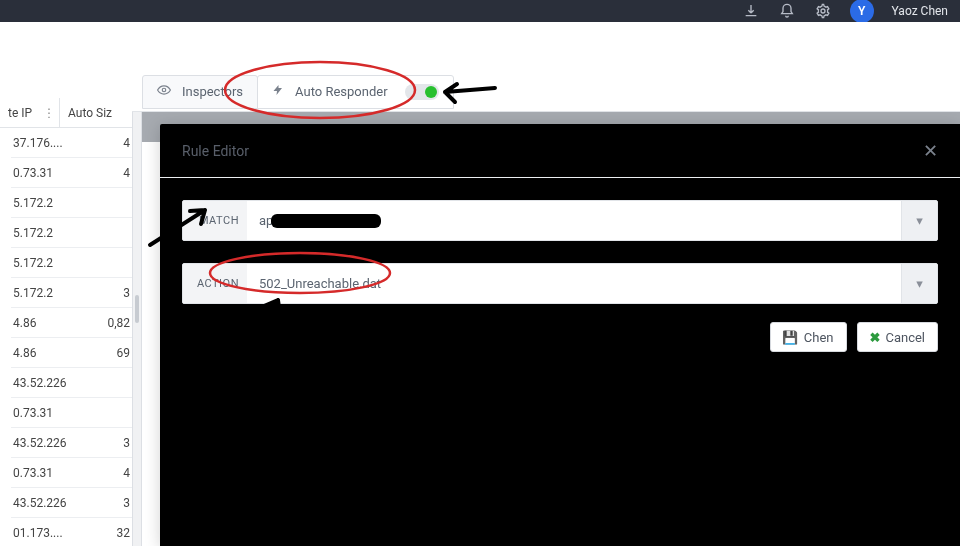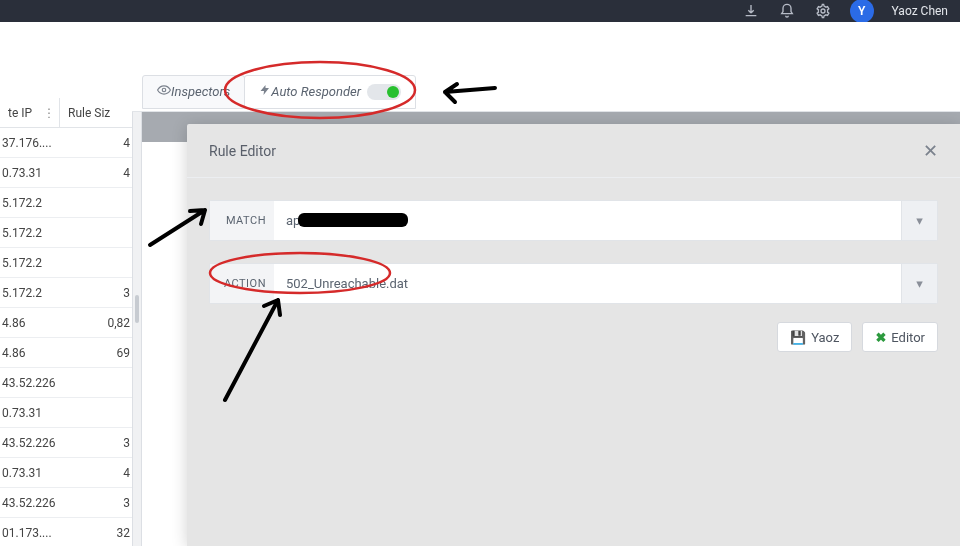--- a/index.html
+++ b/index.html
@@ -14,44 +14,44 @@
 
   .whitegap { position: absolute; top: 22px; left: 0; right: 0; height: 48px; background: #fff; }
 
   
   .table-area { position: absolute; top: 98px; left: 0; width: 136px; bottom: 0; }
   .table-head { display: flex; height: 30px; align-items: center; border-bottom: 1px solid #e1e4e8; font-size: 12px; color: #444; }
   .th { position: relative; padding: 0 8px; display: flex; align-items: center; height: 100%; border-right: 1px solid #e1e4e8; }
   .th.c1 { width: 60px; }
   .th.c2 { flex: 1; }
   .menu-dots { position: absolute; right: 4px; top: 50%; transform: translateY(-50%); color: #888; font-size: 12px; }
-  .row { display: flex; height: 30px; align-items: center; border-bottom: 1px solid #eceef1; font-size: 12px; color: #444; }
+  .row { display: flex; height: 30px; align-items: center; border-bottom: 1px solid #eceef1; font-size: 12px; color: #444; margin-left: 11px; }
   .td1 { width: 60px; padding-left: 2px; overflow: hidden; white-space: nowrap; }
   .td2 { flex: 1; text-align: right; padding-right: 6px; }
 
   .vdivider { position: absolute; top: 72px; left: 132px; bottom: 0; width: 10px; background: #f0f1f3; border-left: 1px solid #dcdfe4; border-right: 1px solid #dcdfe4; }
   .vdivider::before { content: ""; position: absolute; left: 50%; top: 50%; width: 4px; height: 28px; background: #c7cbd1; transform: translate(-50%, -50%); border-radius: 2px; }
 
   
   .tabstrip { position: absolute; top: 72px; left: 132px; right: 0; height: 40px; background: #fff; border-bottom: 1px solid #e1e4e8; display: flex; align-items: center; padding-left: 10px; gap: 0; }
-  .tab { height: 34px; display: flex; align-items: center; gap: 0; padding: 0 14px; border: 1px solid #dcdfe4; border-radius: 3px 3px 0 0; background: #f8f9fb; color: #5b6470; font-size: 13px; margin-right: -1px; position: relative; font-style: italic; }
+  .tab { height: 34px; display: flex; align-items: center; gap: 11px; padding: 0 14px; border: 1px solid #dcdfe4; border-radius: 3px 3px 0 0; background: #f8f9fb; color: #5b6470; font-size: 13px; margin-right: -1px; position: relative; }
   .tab.active { background: #fff; justify-content: space-between; }
   .toggle { width: 34px; height: 16px; border-radius: 10px; background: #e3e6ea; position: relative; margin-left: 6px; }
   .toggle::after { content: ""; position: absolute; width: 12px; height: 12px; border-radius: 50%; background: #28c02f; right: 2px; top: 2px; }
 
   .toolbar-grey { position: absolute; top: 112px; left: 142px; right: 0; height: 30px; background: #a6aab0; }
 
   
-  .card { position: absolute; top: 124px; left: 160px; right: 0; bottom: 0; background: #e5e5e5; box-shadow: 0 2px 16px rgba(0,0,0,0.18); border-radius: 2px 0 0 0; margin-left: 27px; }
+  .card { position: absolute; top: 124px; left: 160px; right: 0; bottom: 0; background: #000000; box-shadow: 0 2px 16px rgba(0,0,0,0.18); border-radius: 2px 0 0 0; }
   .card-head { display: flex; align-items: center; justify-content: space-between; padding: 16px 22px; border-bottom: 1px solid #eceef1; color: #595f6a; font-size: 14px; }
   .close-x { font-size: 18px; color: #7b828d; cursor: pointer; }
 
   .field-row { display: flex; align-items: stretch; margin: 22px 22px 0 22px; border: 1px solid #e1e4e8; border-radius: 2px; background: #fff; }
   .field-label { width: 64px; background: #f3f4f6; display: flex; align-items: center; justify-content: flex-end; padding-right: 8px; font-size: 11px; color: #5b6470; letter-spacing: 0.5px; }
-  .field-input { flex: 1; display: flex; padding: 12px 12px; color: #5b6470; font-size: 13px; position: relative; }
+  .field-input { flex: 1; display: flex; align-items: center; padding: 12px 12px; color: #5b6470; font-size: 13px; position: relative; }
   .field-caret { width: 36px; background: #eef0f3; display: flex; align-items: center; justify-content: center; color: #8a8f99; border-left: 1px solid #e1e4e8; }
   .redact { display: inline-block; width: 110px; height: 14px; background: #000; border-radius: 6px; margin-left: -2px; }
 
   .btnbar { display: flex; justify-content: flex-end; gap: 10px; padding: 18px 22px 0 22px; }
   .btn { display: flex; align-items: center; gap: 5px; height: 30px; padding: 0 12px; border: 1px solid #d6d9de; border-radius: 3px; background: #fff; font-size: 13px; color: #4e5560; cursor: pointer; }
   .btn .i-save { color: #2c9a3e; font-weight: 700; }
   .btn .i-cancel { color: #2c9a3e; font-weight: 700; }
 
   
   .anno { position: absolute; inset: 0; pointer-events: none; }
@@ -82,21 +82,21 @@
 
 <div class="whitegap"></div>
 
 <div class="table-area">
   <div class="table-head">
     <div class="th c1">
       <span>te IP</span>
       <span class="menu-dots">⋮</span>
     </div>
     <div class="th c2">
-      <span>Rule Siz</span>
+      <span>Auto Siz</span>
     </div>
   </div>
   <div id="rows">
       <div class="row">
         <div class="td1">37.176....</div>
         <div class="td2">4</div>
       </div>
       <div class="row">
         <div class="td1">0.73.31</div>
         <div class="td2">4</div>
@@ -196,25 +196,25 @@
     <div class="field-label">ACTION</div>
     <div class="field-input">
       <span>502_Unreachable.dat</span>
     </div>
     <div class="field-caret">▾</div>
   </div>
 
   <div class="btnbar">
     <button class="btn">
       <span class="i-save">💾</span>
-      <span>Yaoz</span>
+      <span>Chen</span>
     </button>
     <button class="btn">
       <span class="i-cancel">✖</span>
-      <span>Editor</span>
+      <span>Cancel</span>
     </button>
   </div>
 </div>
 
 <svg class="anno" width="960" height="546">
 
   <ellipse cx="320" cy="90" rx="95" ry="28" fill="none" stroke="#d52a2a" stroke-width="2.5"></ellipse>
 
   <path d="M495 88 L445 92 M445 92 l12 -8 M445 92 l10 10" fill="none" stroke="#000" stroke-width="4" stroke-linecap="round"></path>
 

